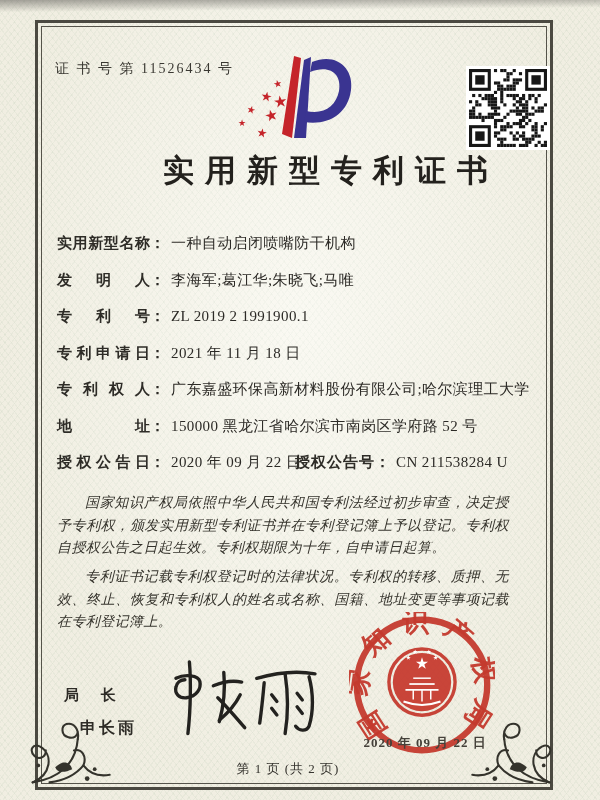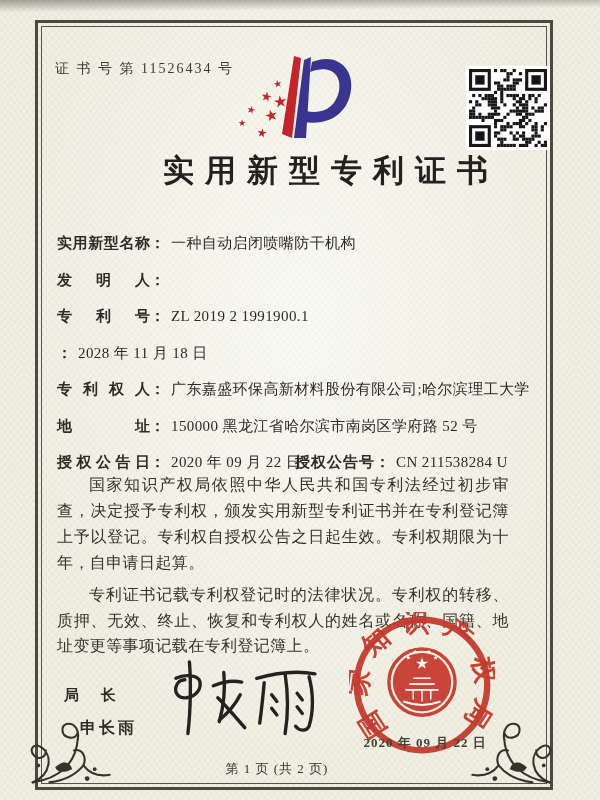--- a/index.html
+++ b/index.html
@@ -26,30 +26,30 @@
   .title{position:absolute;left:35px;top:150px;width:592px;text-align:center;
     font-size:31px;font-weight:bold;letter-spacing:11px;color:#23211d;}
   .fields{position:absolute;left:57px;top:233px;width:455px;font-size:15px;}
   .row{display:flex;align-items:baseline;margin-bottom:15px;line-height:21.5px;}
   .lbl{flex:none;width:93px;text-align:justify;text-align-last:justify;font-weight:600;color:#2e2c27;}
   .colon{flex:none;font-weight:600;}
   .val{margin-left:6px;letter-spacing:.4px;white-space:nowrap;}
   .pair{display:inline-flex;align-items:flex-end;width:238px;flex:none;}
   .pair2{display:inline-flex;align-items:flex-start;}
   .pair2 .lbl{width:auto;text-align-last:auto;letter-spacing:1px;}
-  .paras{position:absolute;left:57px;top:472px;width:452px;font-size:16px;line-height:1.62;
-    color:#35332c;text-align:justify;letter-spacing:.4px;}
+  .paras{position:absolute;left:57px;top:492px;width:452px;font-size:14px;line-height:1.62;
+    font-style:italic;color:#35332c;text-align:justify;letter-spacing:.4px;}
   .paras p{margin:0 0 6px 0;text-indent:2em;}
   .director-title{position:absolute;left:64px;top:686px;font-size:15px;font-weight:600;letter-spacing:9px;color:#2e2c27;}
   .director-name{position:absolute;left:80px;top:718px;font-size:16px;font-weight:600;letter-spacing:3px;color:#2e2c27;}
   .signature{position:absolute;left:152px;top:646px;}
   .seal{position:absolute;left:349px;top:612px;}
   .seal-date{position:absolute;left:350px;top:734px;width:150px;font-size:13px;
     font-weight:600;letter-spacing:1px;color:#45413a;text-align:center;}
-  .footer{position:absolute;left:21px;top:760px;width:512px;text-align:center;
+  .footer{position:absolute;left:32px;top:760px;width:512px;text-align:center;
     font-size:13px;letter-spacing:1px;color:#36342f;}
   .flourish{position:absolute;width:94px;height:94px;}
   .flourish.fl-left{left:27px;top:694px;}
   .flourish.fl-right{left:461px;top:694px;transform:scaleX(-1);}
 </style>
 </head>
 <body>
 
 <div class="page">
 
@@ -314,29 +314,31 @@
 
   <div class="fields">
     <div class="row">
       <span class="lbl">实用新型名称</span>
         <span class="colon">：</span>
       <span class="val">一种自动启闭喷嘴防干机构</span>
     </div>
     <div class="row">
       <span class="lbl">发明人</span>
         <span class="colon">：</span>
+      <span class="val">李海军;葛江华;朱晓飞;马唯</span>
     </div>
     <div class="row">
       <span class="lbl">专利号</span>
         <span class="colon">：</span>
       <span class="val">ZL 2019 2 1991900.1</span>
     </div>
     <div class="row">
-        <span class="colon">：</span>
-      <span class="val">2028 年 11 月 18 日</span>
+      <span class="lbl">专利申请日</span>
+        <span class="colon">：</span>
+      <span class="val">2021 年 11 月 18 日</span>
     </div>
     <div class="row">
       <span class="lbl">专利权人</span>
         <span class="colon">：</span>
       <span class="val">广东嘉盛环保高新材料股份有限公司;哈尔滨理工大学</span>
     </div>
     <div class="row">
       <span class="lbl">地址</span>
         <span class="colon">：</span>
       <span class="val">150000 黑龙江省哈尔滨市南岗区学府路 52 号</span>

